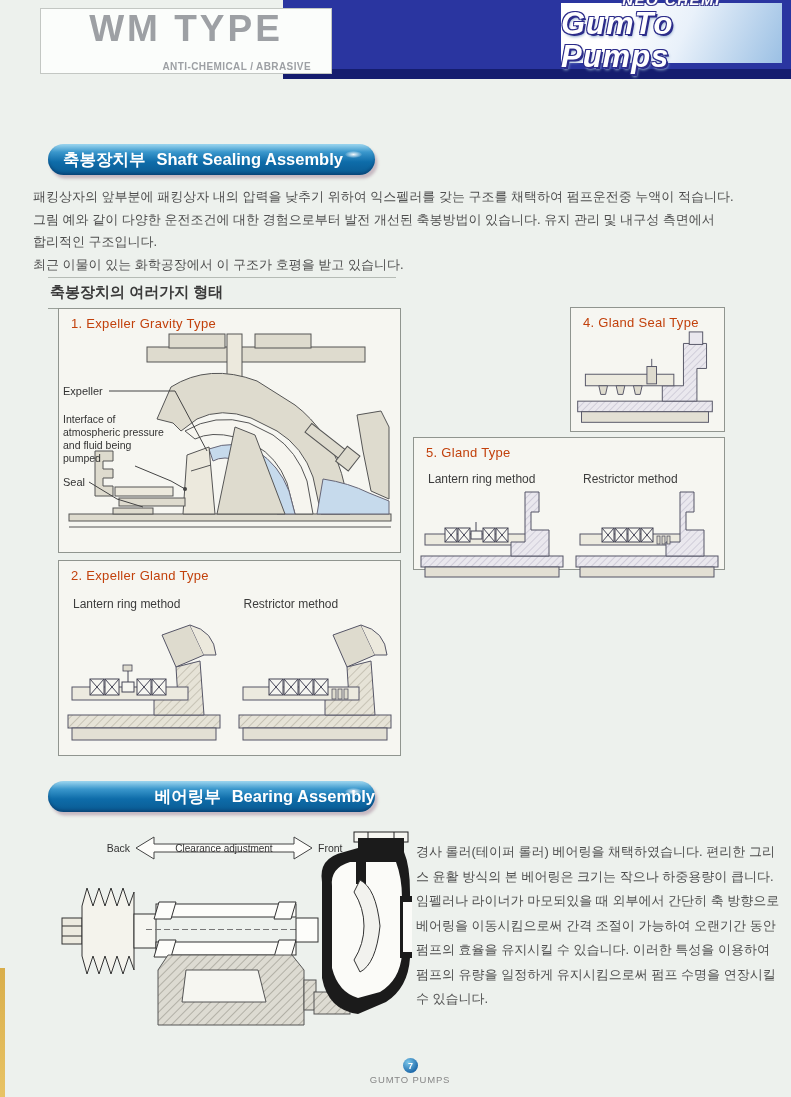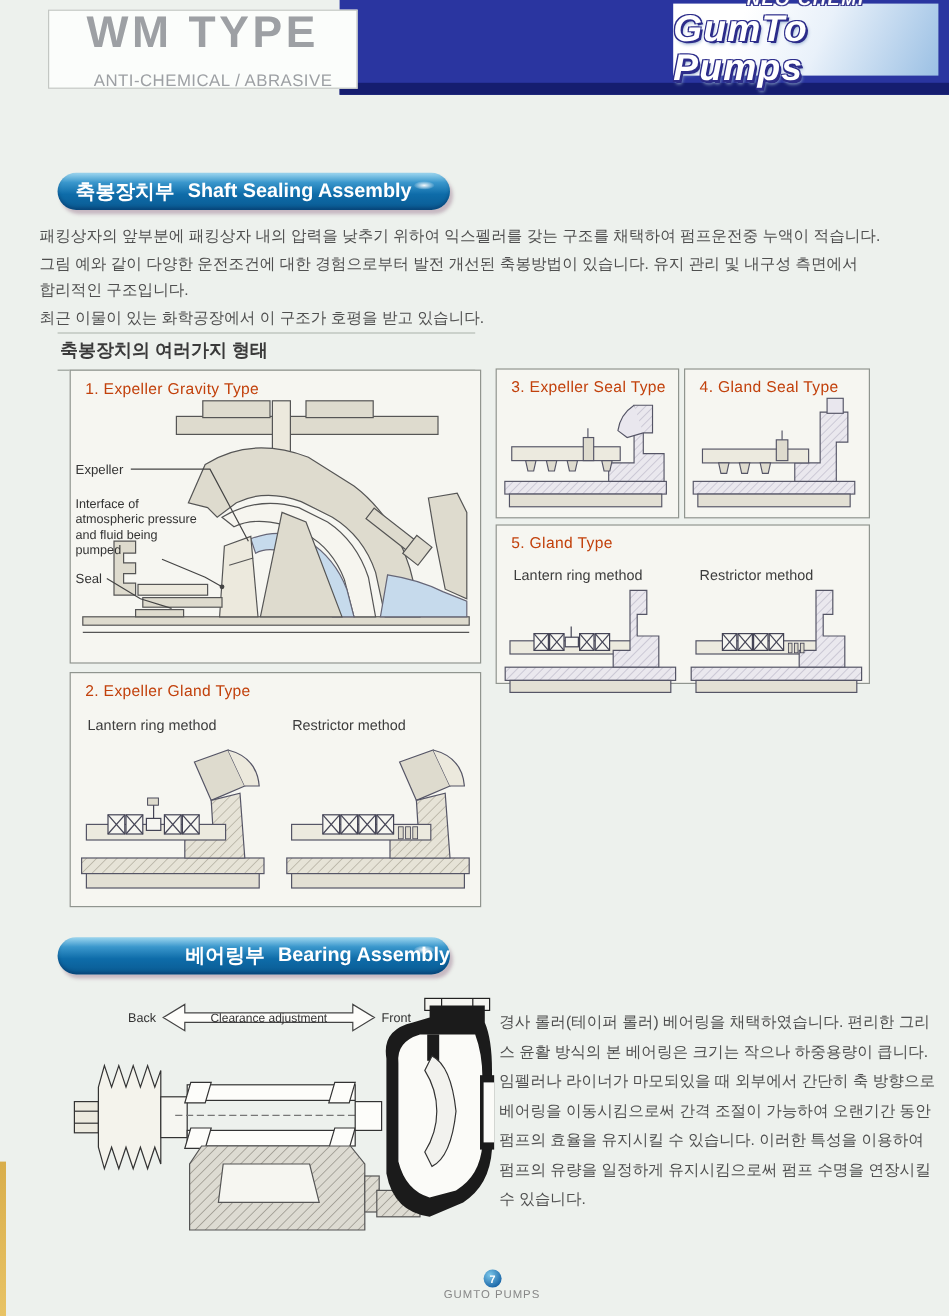--- a/index.html
+++ b/index.html
@@ -6,26 +6,26 @@
   body { background:#888; }
   .page {
     position:relative; width:791px; height:1097px; margin:0 auto;
     background:#edf1ed; overflow:hidden;
     font-family:"Liberation Sans", sans-serif;
   }
   
   .navy-band { position:absolute; left:283px; top:0; width:508px; height:79px; background:#2a35a0; }
   .navy-band::after { content:""; position:absolute; left:0; right:0; bottom:0; height:10px; background:#151d6f; }
   .wm-box {
-    position:absolute; left:40px; top:8px; width:258px; height:66px; z-index:2;
+    position:absolute; left:40px; top:8px; width:292px; height:66px; z-index:2;
     background:#fbfdfb; border:1px solid #c3c7c3;
     display:flex; flex-direction:column; justify-content:center; align-items:center;
   }
   .wm-title { font-size:37px; font-weight:bold; color:#9da0a4; letter-spacing:3px; line-height:1; }
-  .wm-sub { font-size:14px; font-weight:normal; color:#9da0a4; letter-spacing:0.4px; margin-top:14px; align-self:flex-end; margin-right:20px; }
+  .wm-sub { font-size:10px; font-weight:bold; color:#9da0a4; letter-spacing:0.4px; margin-top:14px; align-self:flex-end; margin-right:20px; }
   .logo-box {
     position:absolute; right:9px; top:3px; width:221px; height:60px; z-index:2;
     background:linear-gradient(115deg,#ffffff 25%,#e9f1fa 55%,#9bc0e4 100%);
     display:flex; flex-direction:column; align-items:center; justify-content:center;
   }
   .brand-top {
     font-style:italic; font-weight:bold; font-size:15px; letter-spacing:1.5px;
     color:#ffffff; line-height:1;
     text-shadow:1px 1px 0 #3c3c90,-1px -1px 0 #3c3c90,1px -1px 0 #3c3c90,-1px 1px 0 #3c3c90;
   }
@@ -164,36 +164,20 @@
       <polyline points="30,151 58,168 84,176" fill="none" stroke="#444"></polyline>
       <text x="4" y="64" font-size="11" fill="#333">Expeller</text>
       <text x="4" y="92" font-size="10.5" fill="#333">Interface of</text>
       <text x="4" y="105" font-size="10.5" fill="#333">atmospheric pressure</text>
       <text x="4" y="118" font-size="10.5" fill="#333">and fluid being</text>
       <text x="4" y="131" font-size="10.5" fill="#333">pumped</text>
       <text x="4" y="155" font-size="11" fill="#333">Seal</text>
     </svg>
   </div>
 
-  <div class="dbox" id="box3">
-    <div class="dbox-title">3. Expeller Seal Type</div>
-    <svg viewBox="0 0 148 104" width="148" height="100">
-      <rect x="4" y="74" width="140" height="11" fill="url(#hp)" stroke="#556"></rect>
-      <rect x="8" y="85" width="132" height="11" fill="#e3e0d4" stroke="#556"></rect>
-      <path d="M116,8 L132,8 L132,32 L124,32 L124,50 L142,50 L142,74 L94,74 L94,58 L116,58 Z" fill="url(#hp)" stroke="#556"></path>
-      <path d="M116,8 Q104,16 102,30 L110,36 L124,32" fill="#e9e7ee" stroke="#556"></path>
-      <rect x="10" y="44" width="94" height="12" fill="#eceadf" stroke="#556"></rect>
-      <path d="M22,56 h9 l-2,9 h-5 Z" fill="#dedbce" stroke="#556"></path>
-      <path d="M40,56 h9 l-2,9 h-5 Z" fill="#dedbce" stroke="#556"></path>
-      <path d="M58,56 h9 l-2,9 h-5 Z" fill="#dedbce" stroke="#556"></path>
-      <path d="M88,56 h9 l-2,9 h-5 Z" fill="#dedbce" stroke="#556"></path>
-      <rect x="72" y="36" width="9" height="20" fill="#dedbce" stroke="#556"></rect>
-      <line x1="76" y1="28" x2="76" y2="36" stroke="#556"></line>
-    </svg>
-  </div>
 
   <div class="dbox" id="box4">
     <div class="dbox-title">4. Gland Seal Type</div>
     <svg viewBox="0 0 148 104" width="148" height="100">
       <rect x="4" y="74" width="140" height="11" fill="url(#hp)" stroke="#556"></rect>
       <rect x="8" y="85" width="132" height="11" fill="#e3e0d4" stroke="#556"></rect>
       <path d="M114,14 L138,14 L138,40 L128,40 L128,74 L92,74 L92,58 L114,58 Z" fill="url(#hp)" stroke="#556"></path>
       <rect x="120" y="2" width="14" height="13" fill="#e9e7ee" stroke="#556"></rect>
       <rect x="12" y="46" width="92" height="12" fill="#eceadf" stroke="#556"></rect>
       <path d="M26,58 h9 l-2,9 h-5 Z" fill="#dedbce" stroke="#556"></path>

